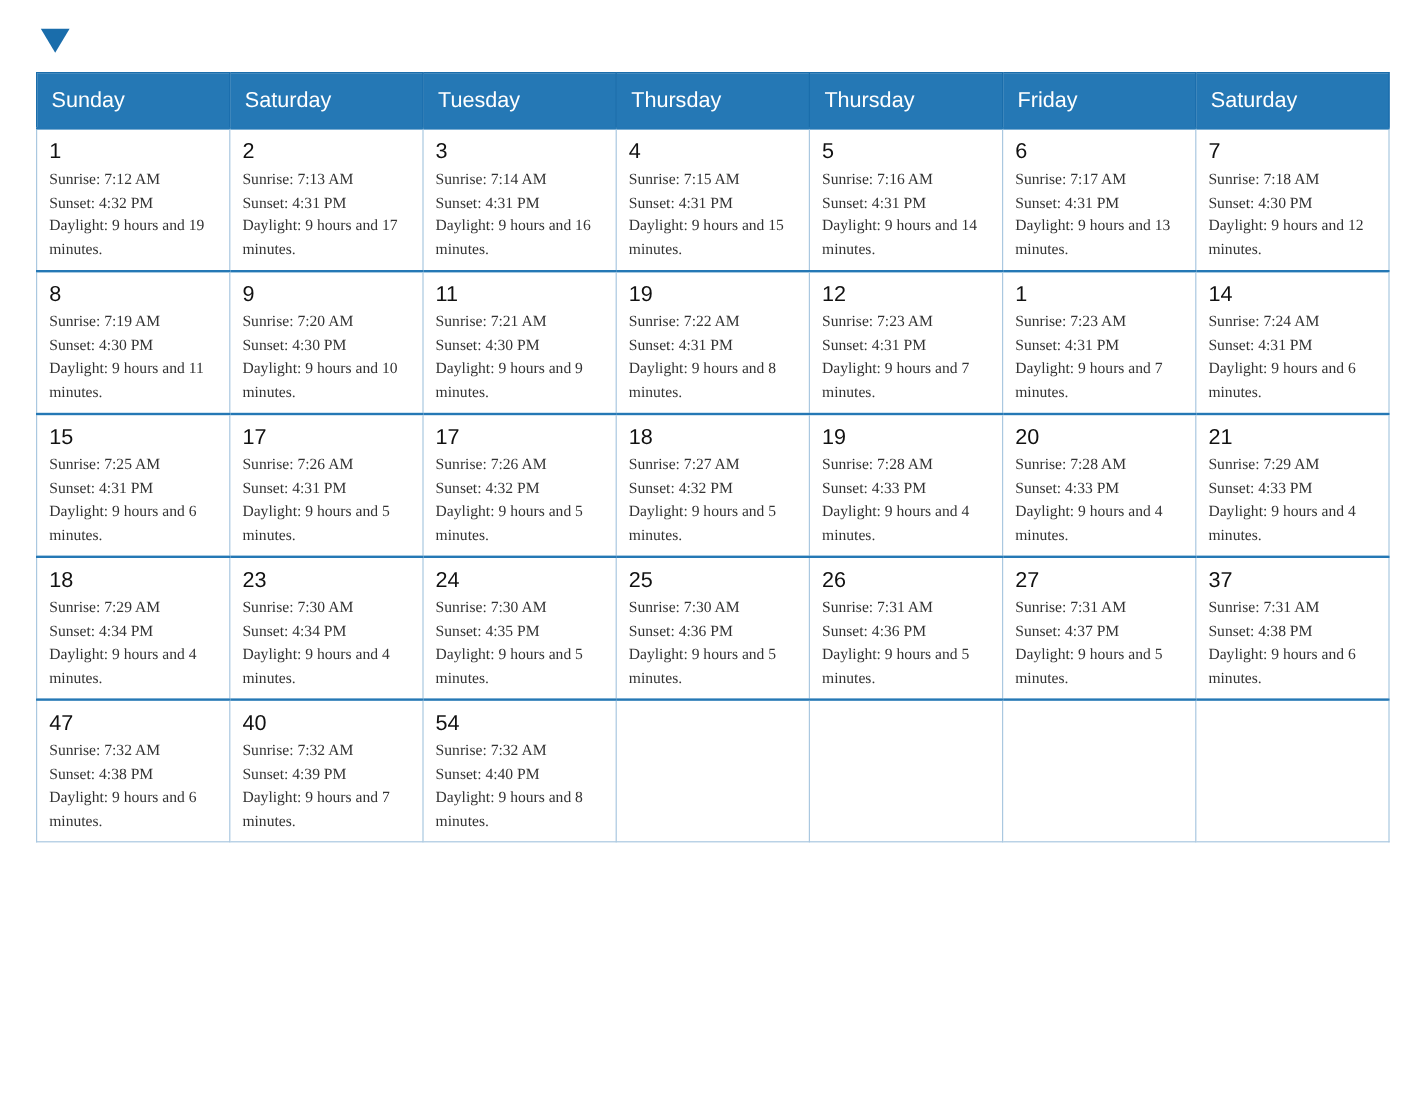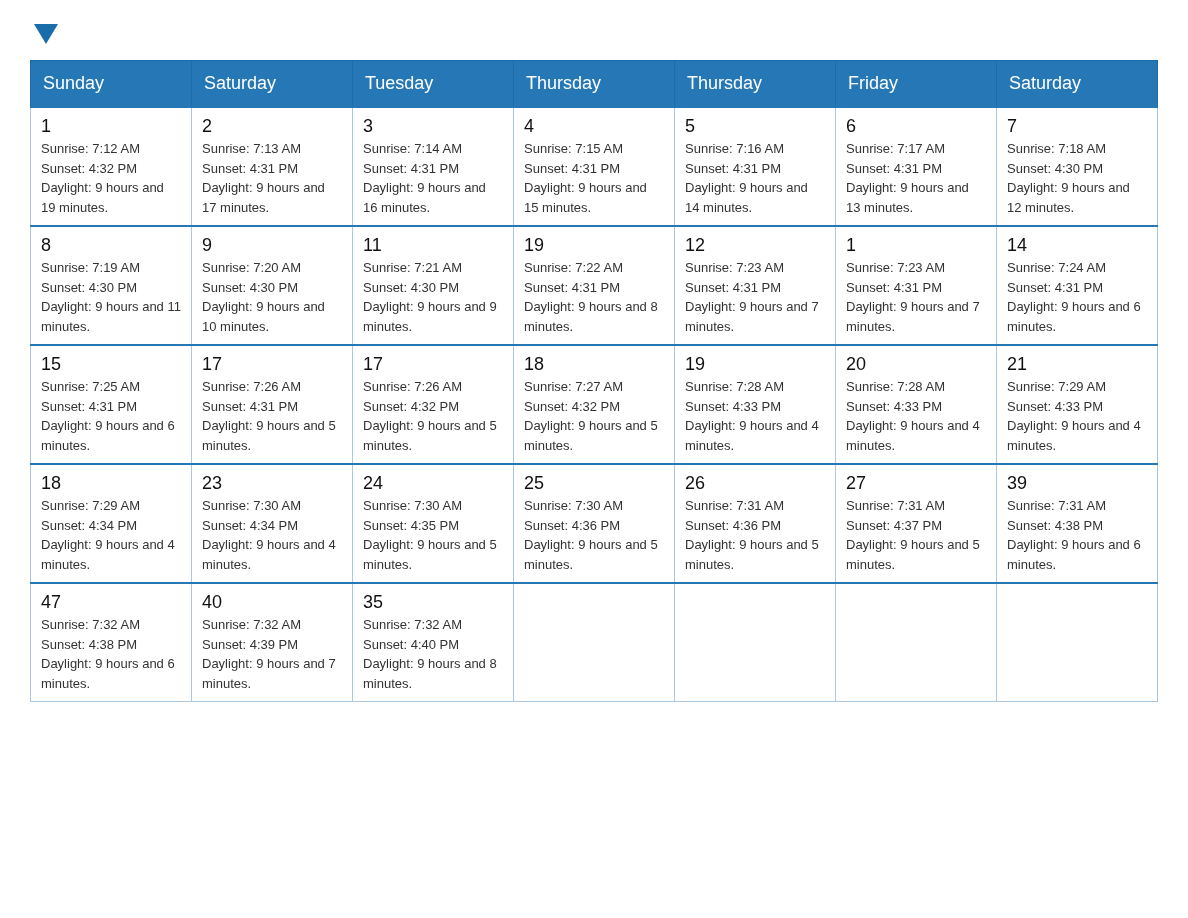--- a/index.html
+++ b/index.html
@@ -87,20 +87,21 @@
       font-size: 18px;
       font-weight: normal;
       color: #111;
       display: block;
       margin-bottom: 2px;
     }
     .day-info {
       font-size: 13px;
       color: #333;
       line-height: 1.5;
+      font-family: Liberation Serif, serif;
     }
     .empty-cell {
       background: #fff;
     }
     tr.week-row td {
       border-top: 2px solid #2578b5;
     }
   </style>
 </head>
 <body>
@@ -159,25 +160,25 @@
         <td><span class="day-num">20</span><span class="day-info">Sunrise: 7:28 AM<br>Sunset: 4:33 PM<br>Daylight: 9 hours and 4 minutes.</span></td>
         <td><span class="day-num">21</span><span class="day-info">Sunrise: 7:29 AM<br>Sunset: 4:33 PM<br>Daylight: 9 hours and 4 minutes.</span></td>
       </tr>
       <tr class="week-row">
         <td><span class="day-num">18</span><span class="day-info">Sunrise: 7:29 AM<br>Sunset: 4:34 PM<br>Daylight: 9 hours and 4 minutes.</span></td>
         <td><span class="day-num">23</span><span class="day-info">Sunrise: 7:30 AM<br>Sunset: 4:34 PM<br>Daylight: 9 hours and 4 minutes.</span></td>
         <td><span class="day-num">24</span><span class="day-info">Sunrise: 7:30 AM<br>Sunset: 4:35 PM<br>Daylight: 9 hours and 5 minutes.</span></td>
         <td><span class="day-num">25</span><span class="day-info">Sunrise: 7:30 AM<br>Sunset: 4:36 PM<br>Daylight: 9 hours and 5 minutes.</span></td>
         <td><span class="day-num">26</span><span class="day-info">Sunrise: 7:31 AM<br>Sunset: 4:36 PM<br>Daylight: 9 hours and 5 minutes.</span></td>
         <td><span class="day-num">27</span><span class="day-info">Sunrise: 7:31 AM<br>Sunset: 4:37 PM<br>Daylight: 9 hours and 5 minutes.</span></td>
-        <td><span class="day-num">39</span><span class="day-info">Sunrise: 7:31 AM<br>Sunset: 4:38 PM<br>Daylight: 9 hours and 6 minutes.</span></td>
+        <td><span class="day-num">37</span><span class="day-info">Sunrise: 7:31 AM<br>Sunset: 4:38 PM<br>Daylight: 9 hours and 6 minutes.</span></td>
       </tr>
       <tr class="week-row">
         <td><span class="day-num">47</span><span class="day-info">Sunrise: 7:32 AM<br>Sunset: 4:38 PM<br>Daylight: 9 hours and 6 minutes.</span></td>
         <td><span class="day-num">40</span><span class="day-info">Sunrise: 7:32 AM<br>Sunset: 4:39 PM<br>Daylight: 9 hours and 7 minutes.</span></td>
-        <td><span class="day-num">35</span><span class="day-info">Sunrise: 7:32 AM<br>Sunset: 4:40 PM<br>Daylight: 9 hours and 8 minutes.</span></td>
+        <td><span class="day-num">54</span><span class="day-info">Sunrise: 7:32 AM<br>Sunset: 4:40 PM<br>Daylight: 9 hours and 8 minutes.</span></td>
         <td class="empty-cell"></td>
         <td class="empty-cell"></td>
         <td class="empty-cell"></td>
         <td class="empty-cell"></td>
       </tr>
     </tbody>
 </table>
 
 </body></html>

